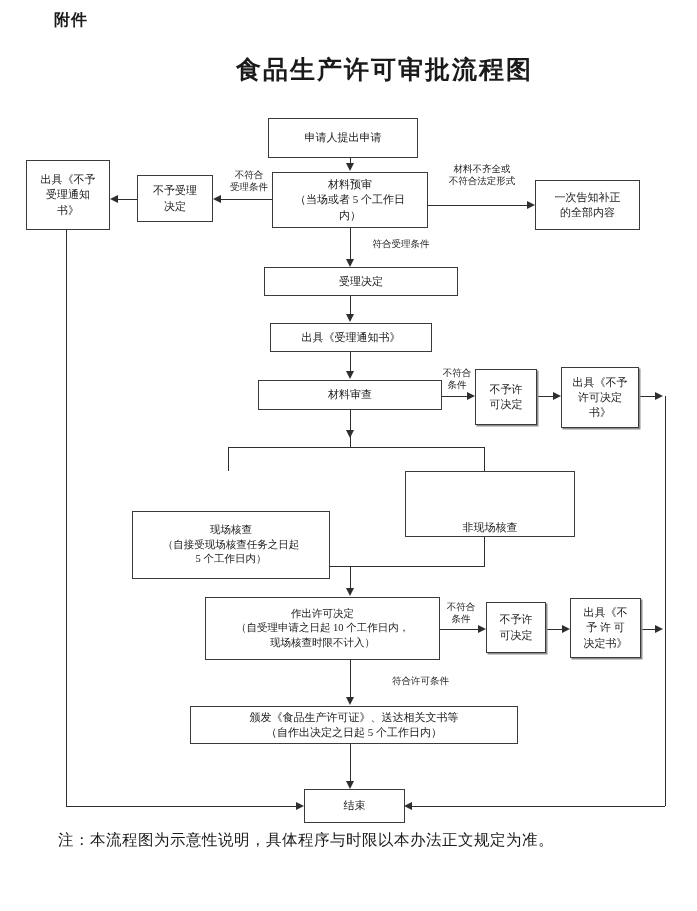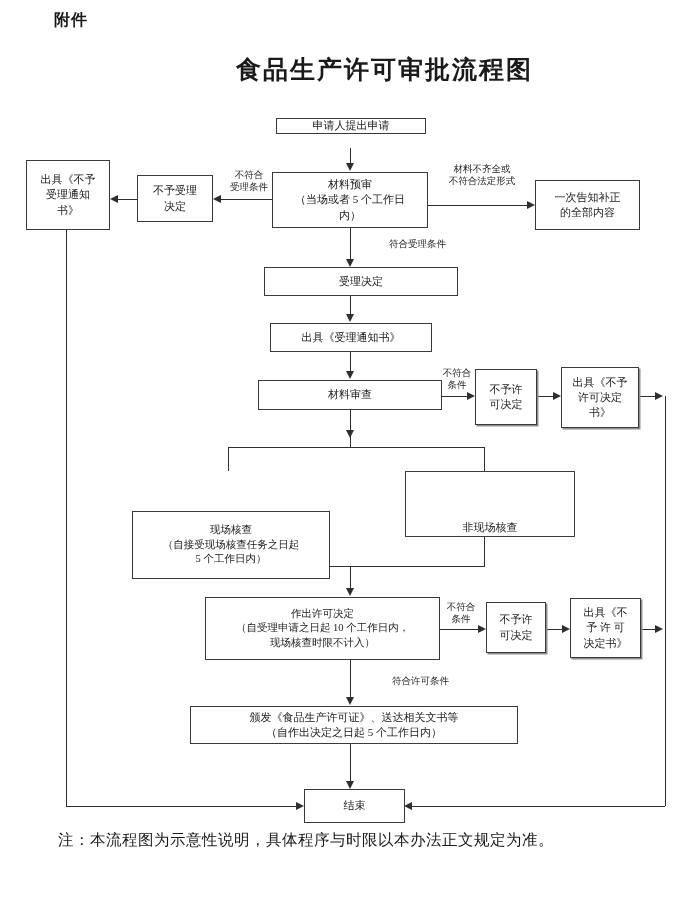--- a/index.html
+++ b/index.html
@@ -120,21 +120,21 @@
   }
 </style>
 </head>
 <body>
 
 <div id="page">
 
   <div class="attach-label">附件</div>
   <div class="doc-title">食品生产许可审批流程图</div>
 
-  <div class="node" style="left:276px; top:118px; width:150px; height:16px;">
+  <div class="node" style="left:268px; top:118px; width:150px; height:40px;">
     <span class="txt">申请人提出申请</span>
   </div>
 
   <div class="ln v" style="left:350px; top:148px; height:16px;"></div>
   <div class="arrow down" style="left:346px; top:163px;"></div>
 
   <div class="node" style="left:272px; top:172px; width:156px; height:56px;">
     <span class="txt">材料预审
 （当场或者 5 个工作日
 内）</span>
@@ -168,21 +168,21 @@
   <div class="arrow right" style="left:527px; top:201px;"></div>
   <div class="edge-label" style="left:437px; top:163px; width:90px;">材料不齐全或
 不符合法定形式</div>
 
   <div class="ln v" style="left:66px; top:230px; height:576px;"></div>
   <div class="ln h" style="left:66px; top:806px; width:232px;"></div>
   <div class="arrow right" style="left:296px; top:802px;"></div>
 
   <div class="ln v" style="left:350px; top:228px; height:33px;"></div>
   <div class="arrow down" style="left:346px; top:259px;"></div>
-  <div class="edge-label" style="left:356px; top:238px; width:90px; text-align:right;">符合受理条件</div>
+  <div class="edge-label" style="left:356px; top:238px; width:90px; text-align:center;">符合受理条件</div>
 
   <div class="node" style="left:264px; top:267px; width:194px; height:29px;">
     <span class="txt">受理决定</span>
   </div>
 
   <div class="ln v" style="left:350px; top:296px; height:19px;"></div>
   <div class="arrow down" style="left:346px; top:314px;"></div>
 
   <div class="node" style="left:270px; top:323px; width:162px; height:29px;">
     <span class="txt">出具《受理通知书》</span>

